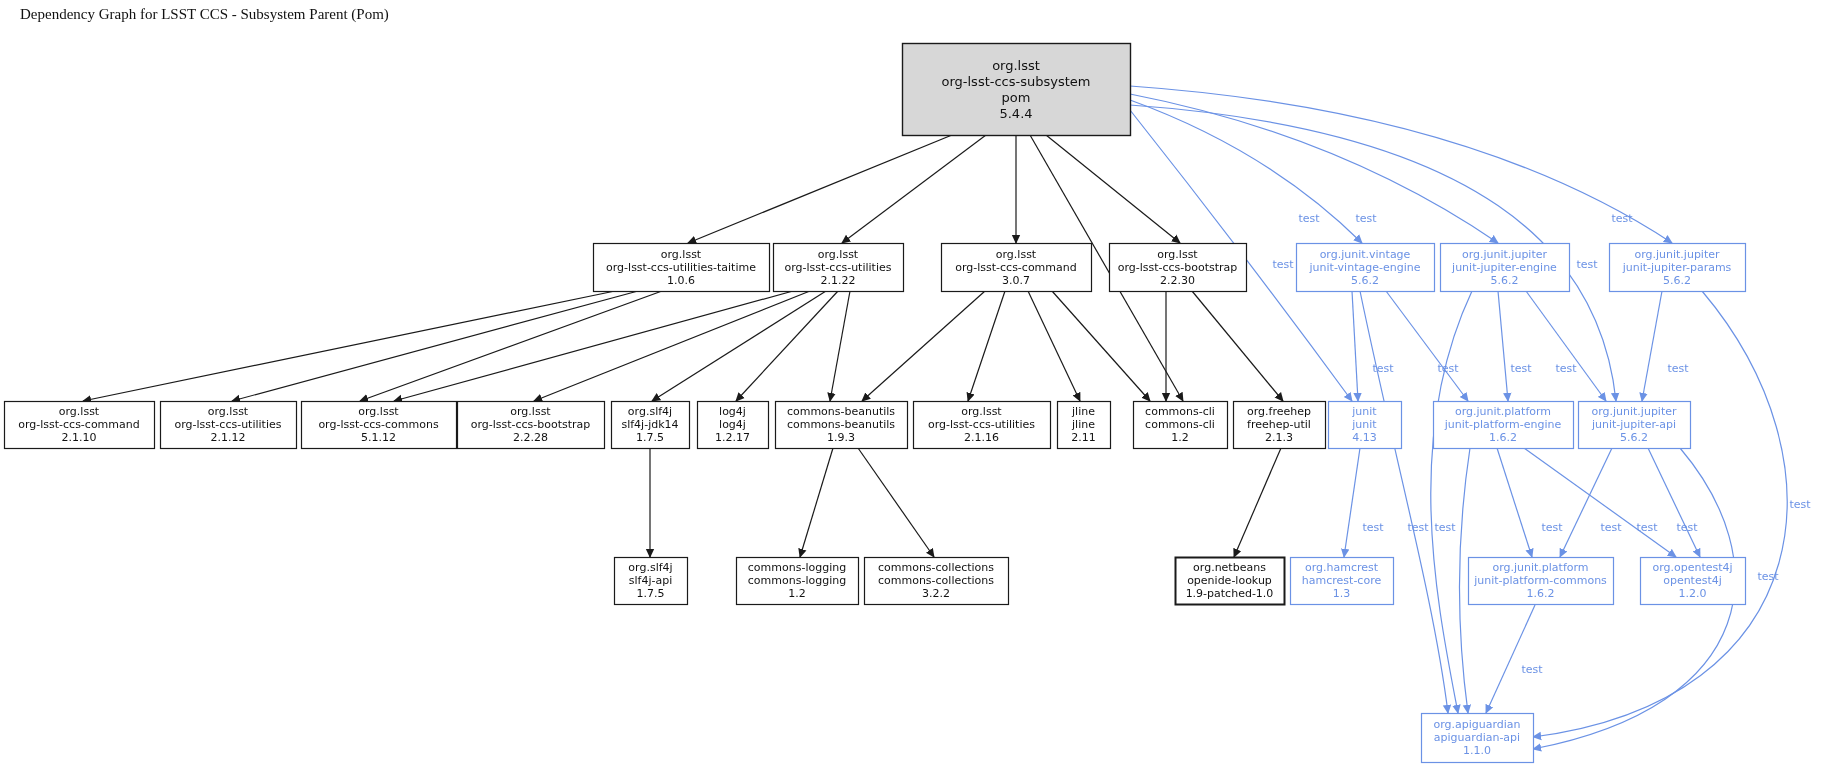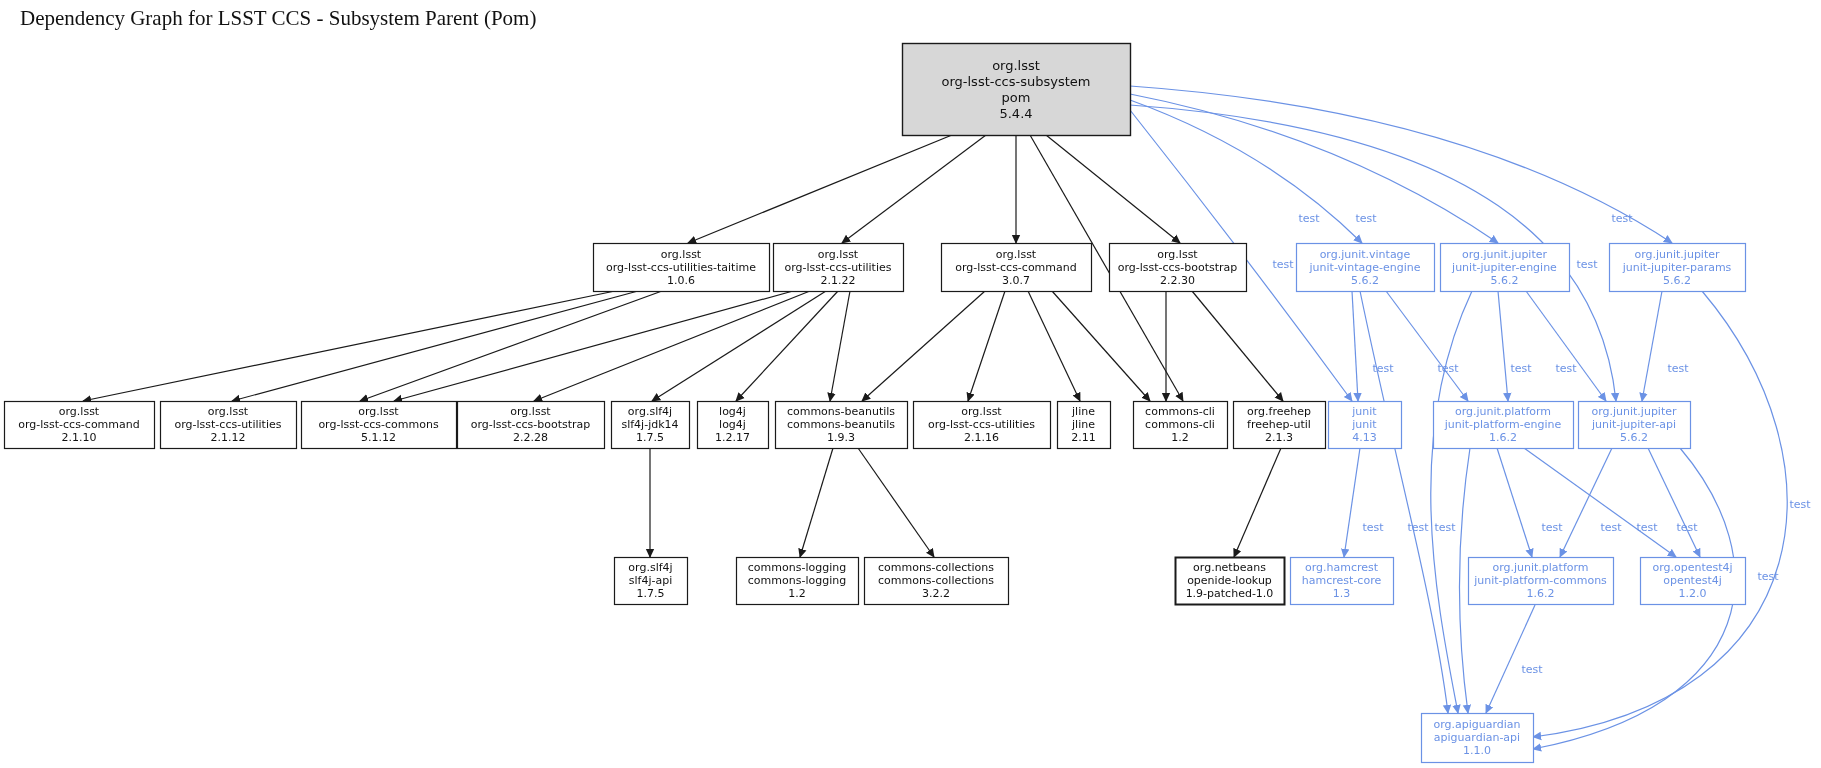--- a/index.html
+++ b/index.html
@@ -1,18 +1,18 @@
 <!DOCTYPE html>
 <html><head>
 <meta charset="utf-8">
 <style>
   html,body{margin:0;padding:0;background:#ffffff;width:1821px;height:768px;overflow:hidden;}
   #stage{position:relative;width:1821px;height:768px;background:#fff;font-family:"DejaVu Sans",sans-serif;}
   #graph-title{position:absolute;left:20px;top:6px;font-family:"Liberation Serif","DejaVu Serif",serif;
-    font-size:21px;color:#111;white-space:nowrap;}
+    font-size:15px;color:#111;white-space:nowrap;}
   svg{position:absolute;left:0;top:0;}
   svg text{font-family:"DejaVu Sans","Liberation Sans",sans-serif;}
 </style>
 </head>
 <body>
 
 <div id="stage">
   <div id="graph-title">Dependency Graph for LSST CCS - Subsystem Parent (Pom)</div>
   <svg id="graph-svg" width="1821" height="768" viewBox="0 0 1821 768" xmlns="http://www.w3.org/2000/svg">
       <defs>

